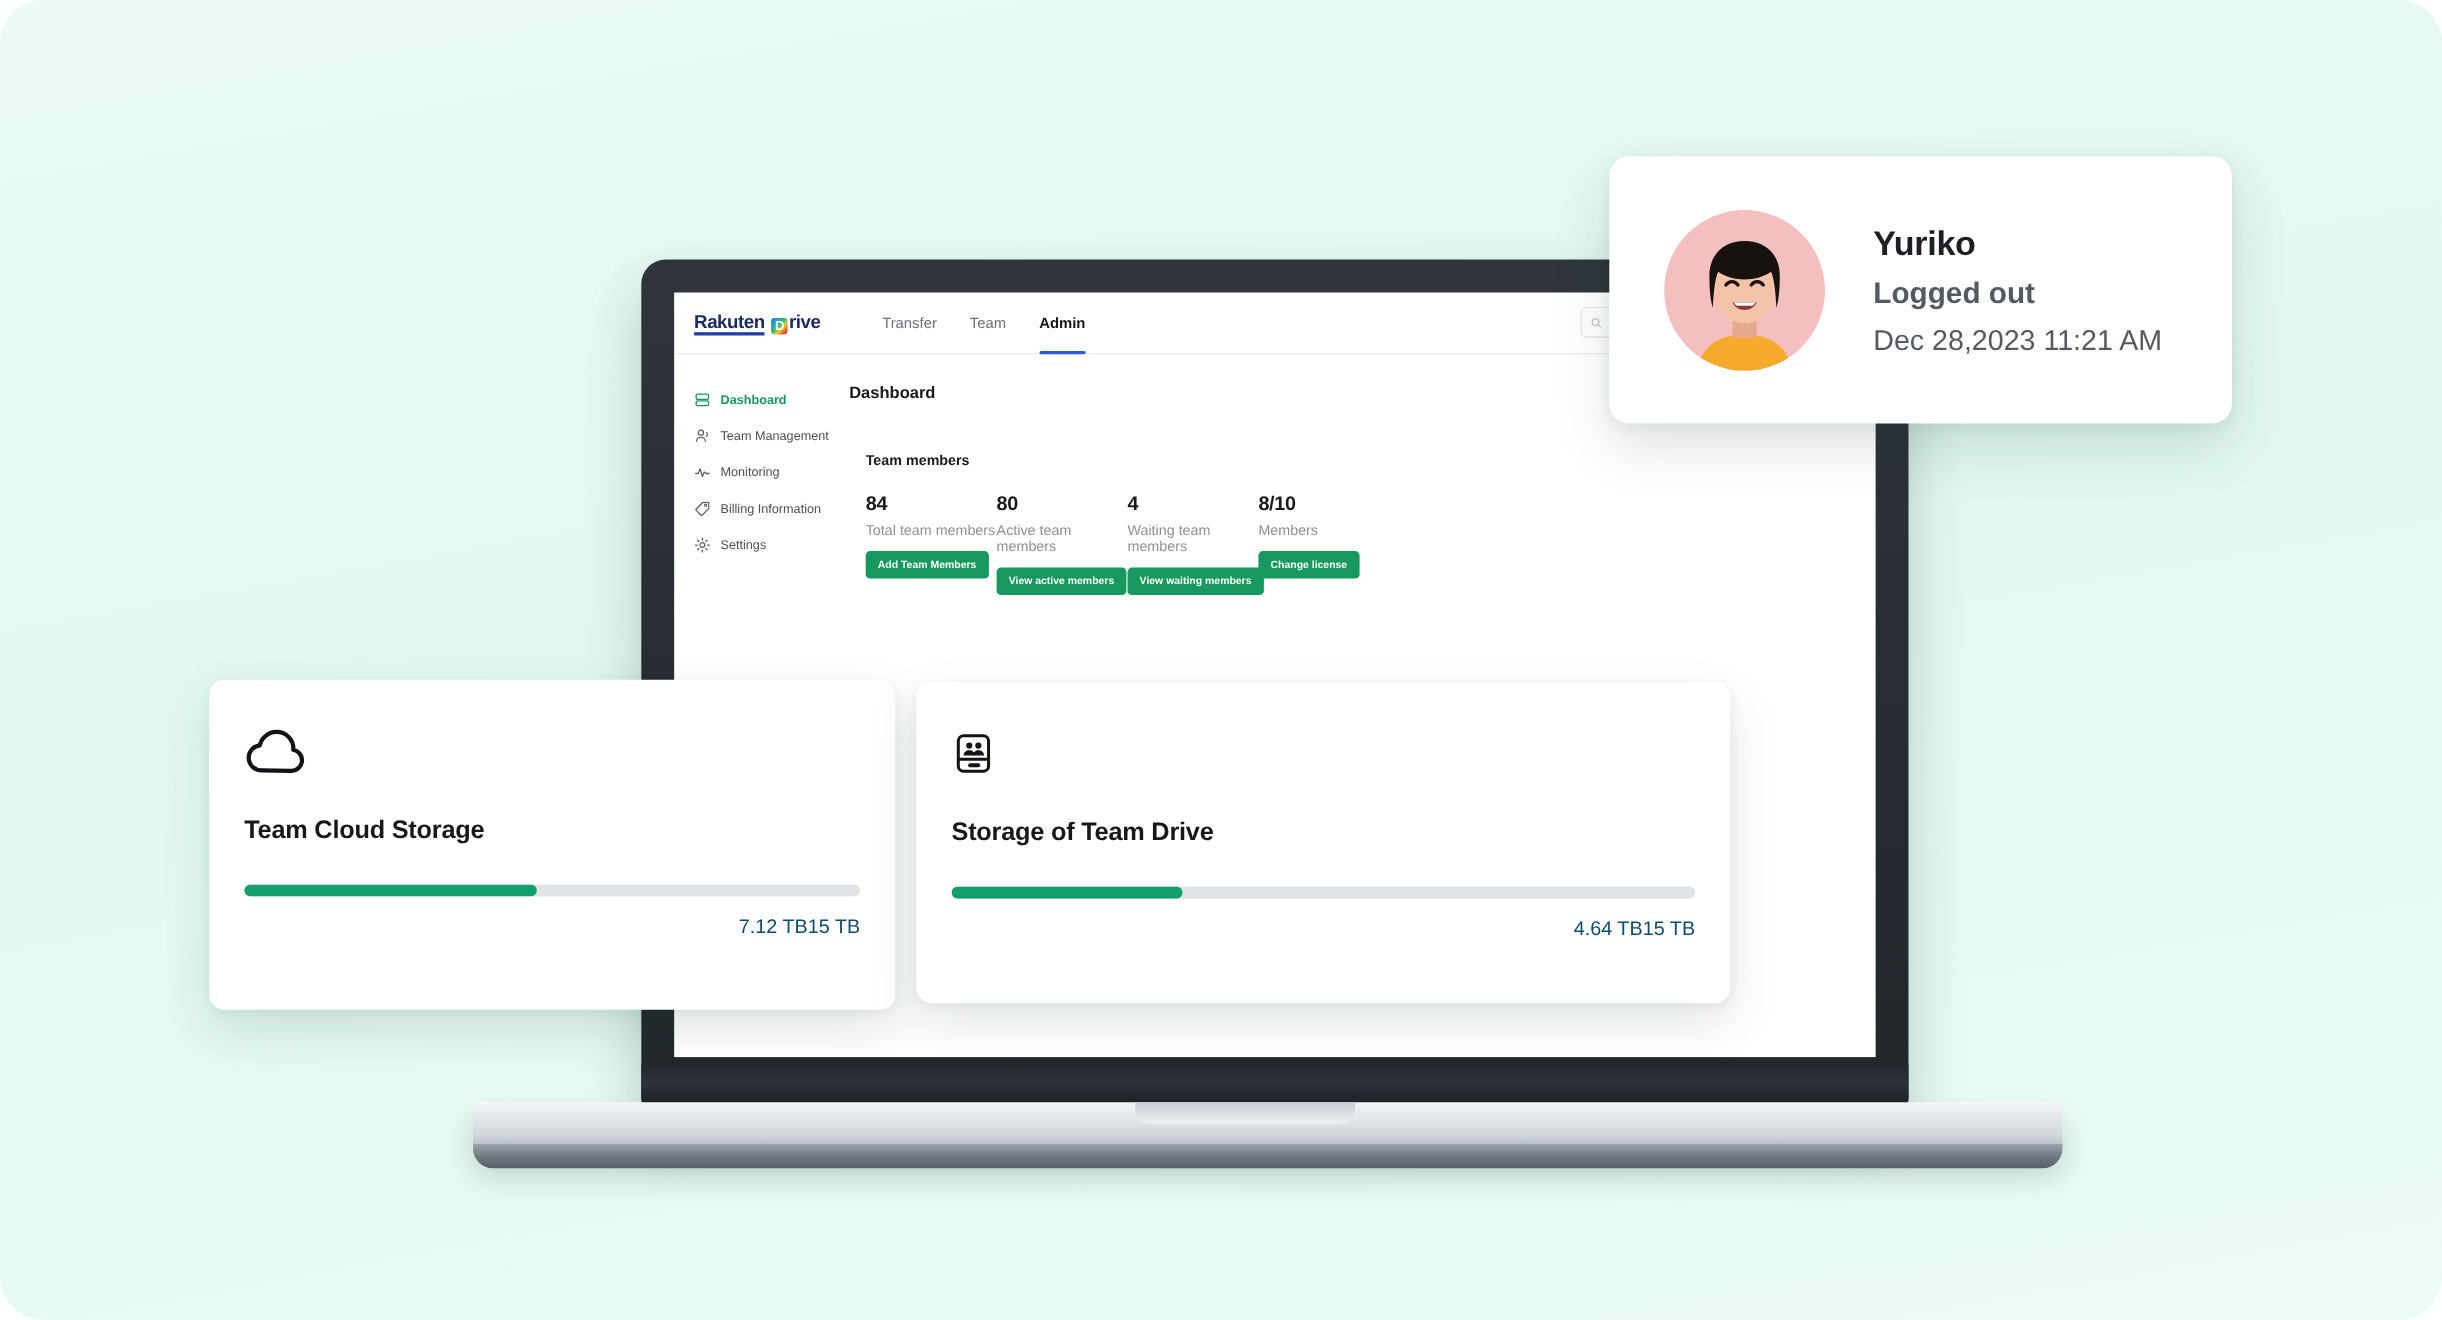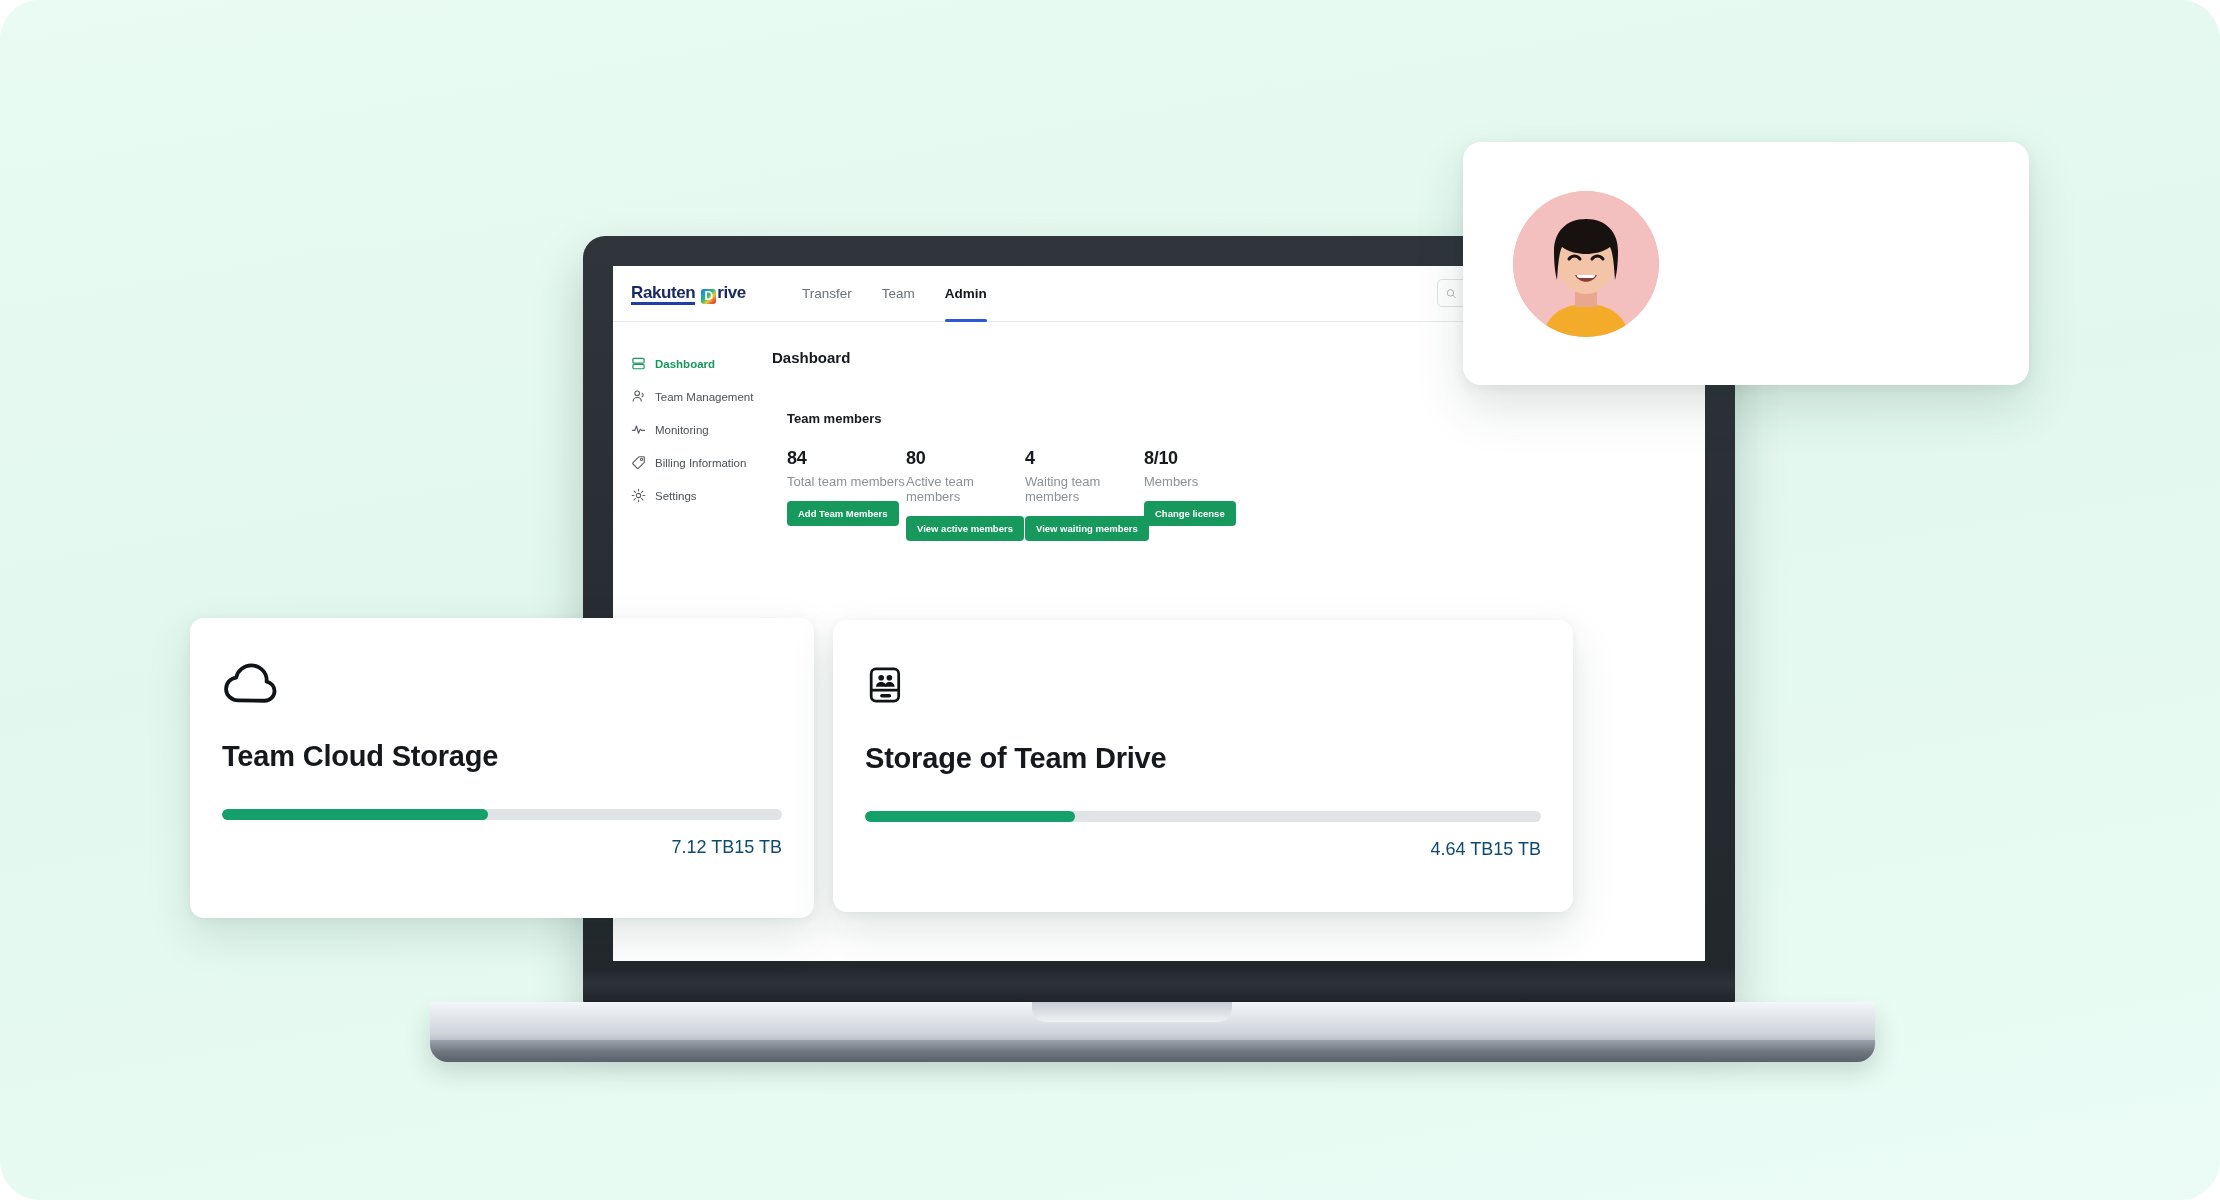--- a/index.html
+++ b/index.html
@@ -147,21 +147,21 @@
   .float-card {
     position:absolute;
     background:#fff;
     border-radius:14px;
     box-shadow:0 18px 44px rgba(25,60,50,.13), 0 2px 10px rgba(25,60,50,.06);
   }
   #card-cloud { left:190px; top:618px; width:624px; height:300px; padding:42px 32px 0 32px; }
   #card-drive { left:833px; top:620px; width:740px; height:292px; padding:40px 32px 0 32px; }
 
   .card-icon { width:58px; height:48px; }
-  .card-title { font-size:29px; font-weight:bold; color:#15181c; margin-top:28px; letter-spacing:-.2px; }
+  .card-title { font-size:23px; font-weight:bold; color:#15181c; margin-top:28px; letter-spacing:-.2px; }
 
   .bar-track {
     margin-top:36px; height:11px; border-radius:6px; background:#e1e4e7; overflow:hidden;
   }
   .bar-fill { height:100%; background:#14a06a; border-radius:6px; }
   .bar-legend {
     margin-top:17px; display:flex; justify-content:flex-end;
     font-size:18px; color:#0c4a6e;
   }
 
@@ -342,15 +342,20 @@
 
         <path d="M45 56c4-12 15-19 28-19s24 7 28 19c-9-6-18-8-28-8s-19 2-28 8z" fill="#17120f"></path>
 
         <path d="M56 68c3-4 8-4 11 0" fill="none" stroke="#17120f" stroke-width="3" stroke-linecap="round"></path>
         <path d="M79 68c3-4 8-4 11 0" fill="none" stroke="#17120f" stroke-width="3" stroke-linecap="round"></path>
 
         <path d="M62 84c4 9 18 9 22 0z" fill="#8c3b3b"></path>
         <path d="M63.5 84h19c-.6 2-2 3-3 3h-13c-1 0-2.4-1-3-3z" fill="#fff"></path>
       </svg>
     </div>
+    <div class="user-meta">
+      <div class="user-name">Yuriko</div>
+      <div class="user-status">Logged out</div>
+      <div class="user-time">Dec 28,2023 11:21 AM</div>
+    </div>
   </div>
 
 </div>
 
 </body></html>

